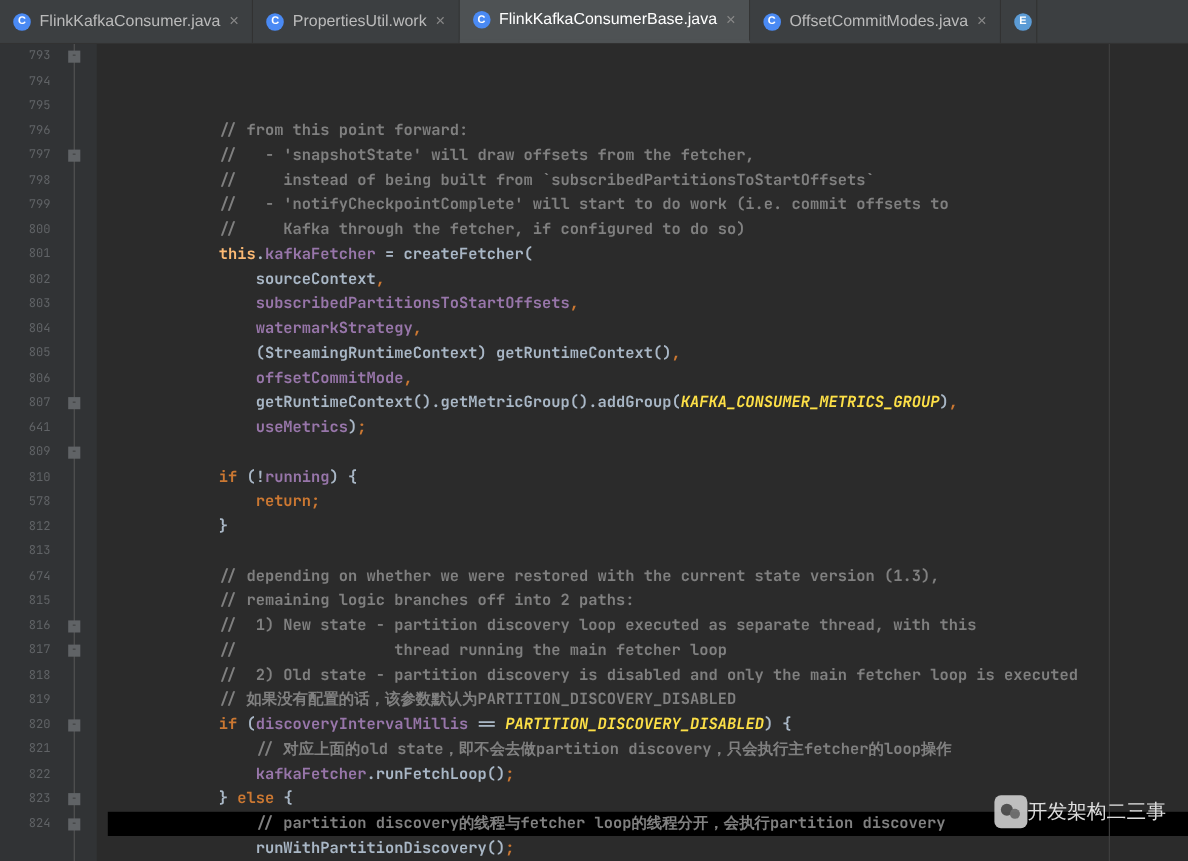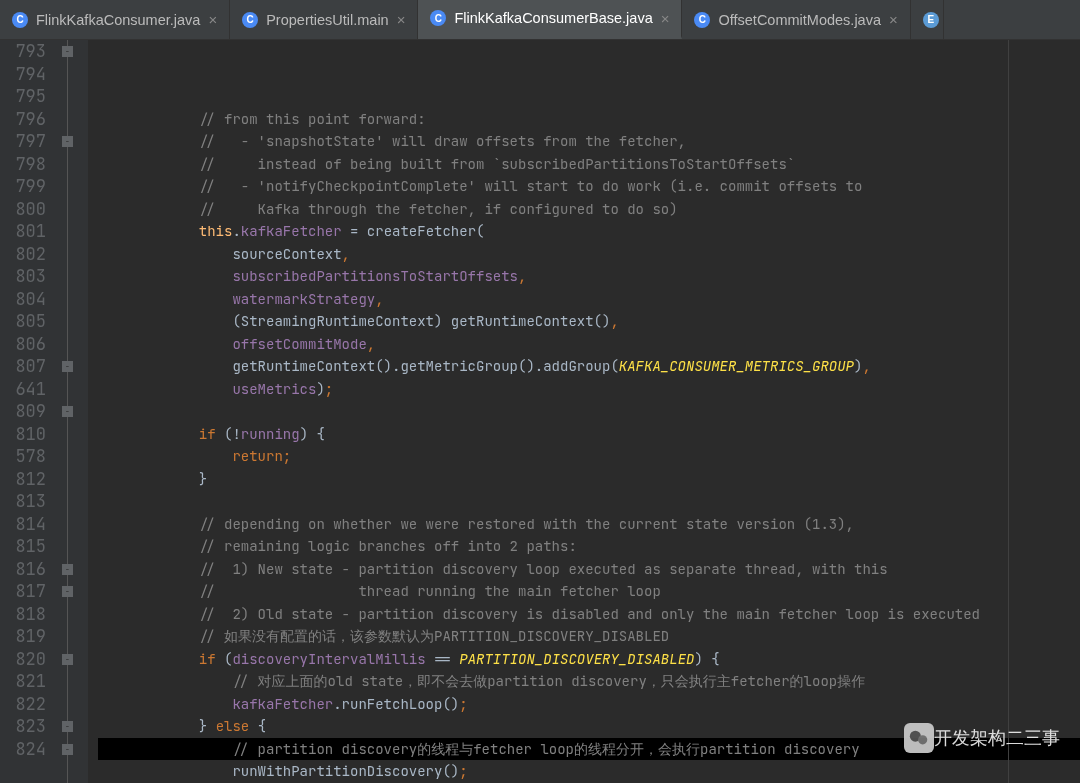--- a/index.html
+++ b/index.html
@@ -59,21 +59,21 @@
       display: flex;
       height: calc(783px - 40px);
       background: #2b2b2b;
     }
     .gutter {
       width: 60px;
       padding-right: 14px;
       background: #313335;
       color: #606366;
       text-align: right;
-      font-size: 17px;
+      font-size: 11px;
       line-height: 22.5px;
       user-select: none;
     }
     .fold-gutter {
       width: 28px;
       background: #313335;
       position: relative;
       line-height: 22.5px;
       font-size: 13px;
     }
@@ -98,20 +98,21 @@
       justify-content: center;
       cursor: pointer;
     }
     .code {
       flex: 1;
       padding: 0 0 0 10px;
       line-height: 22.5px;
       font-size: 14px;
       white-space: pre;
       position: relative;
+      font-weight: bold;
     }
     .right-border {
       position: absolute;
       left: 920px;
       top: 0;
       bottom: 0;
       width: 1px;
       background: #404040;
     }
     .line { height: 22.5px; }
@@ -150,21 +151,21 @@
 <body>
 
 <div class="tabs" id="tabs-container">
     <div class="tab">
       <div class="tab-icon">C</div>
       <span>FlinkKafkaConsumer.java</span>
       <span class="tab-close">×</span>
     </div>
     <div class="tab">
       <div class="tab-icon">C</div>
-      <span>PropertiesUtil.main</span>
+      <span>PropertiesUtil.work</span>
       <span class="tab-close">×</span>
     </div>
     <div class="tab active">
       <div class="tab-icon">C</div>
       <span>FlinkKafkaConsumerBase.java</span>
       <span class="tab-close">×</span>
     </div>
     <div class="tab">
       <div class="tab-icon">C</div>
       <span>OffsetCommitModes.java</span>
@@ -191,21 +192,21 @@
       <div>804</div>
       <div>805</div>
       <div>806</div>
       <div>807</div>
       <div>641</div>
       <div>809</div>
       <div>810</div>
       <div>578</div>
       <div>812</div>
       <div>813</div>
-      <div>814</div>
+      <div>674</div>
       <div>815</div>
       <div>816</div>
       <div>817</div>
       <div>818</div>
       <div>819</div>
       <div>820</div>
       <div>821</div>
       <div>822</div>
       <div>823</div>
       <div>824</div>

